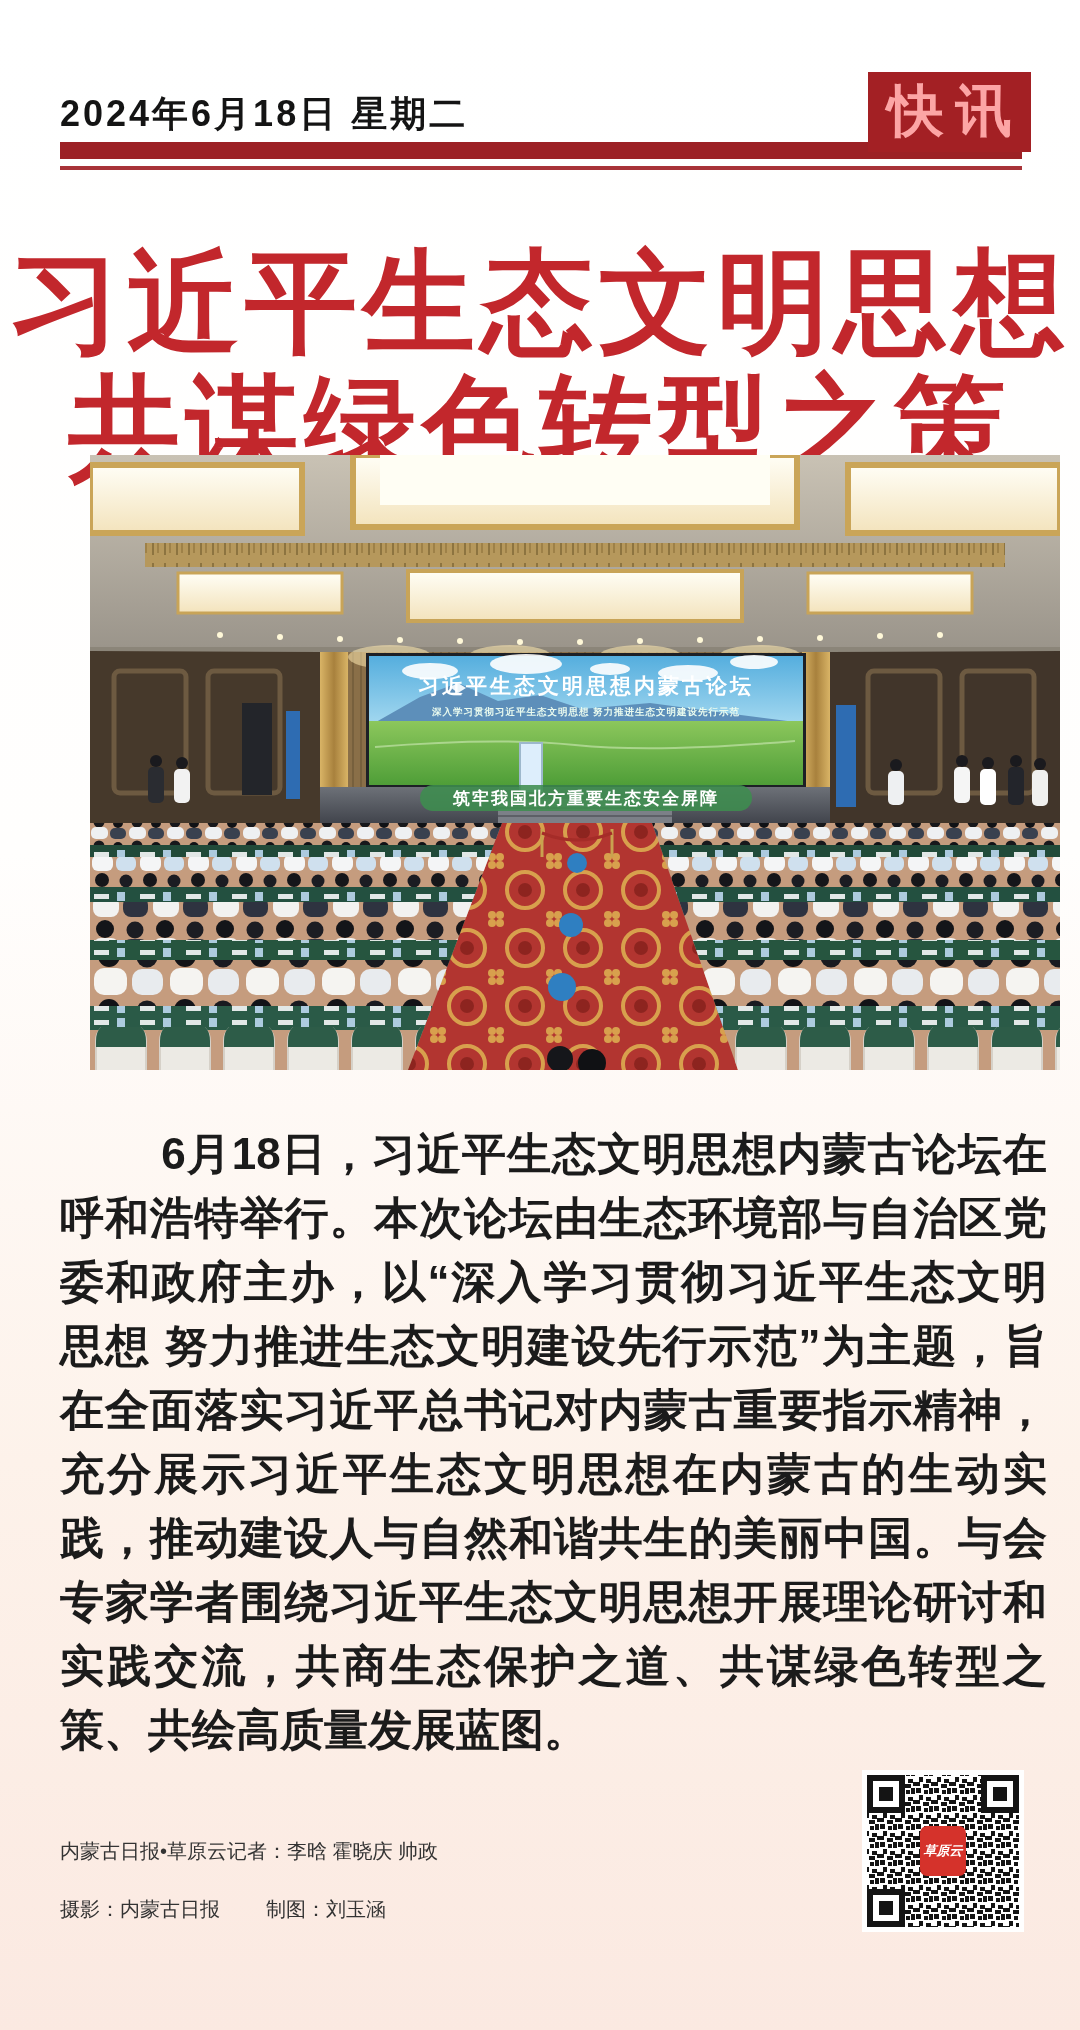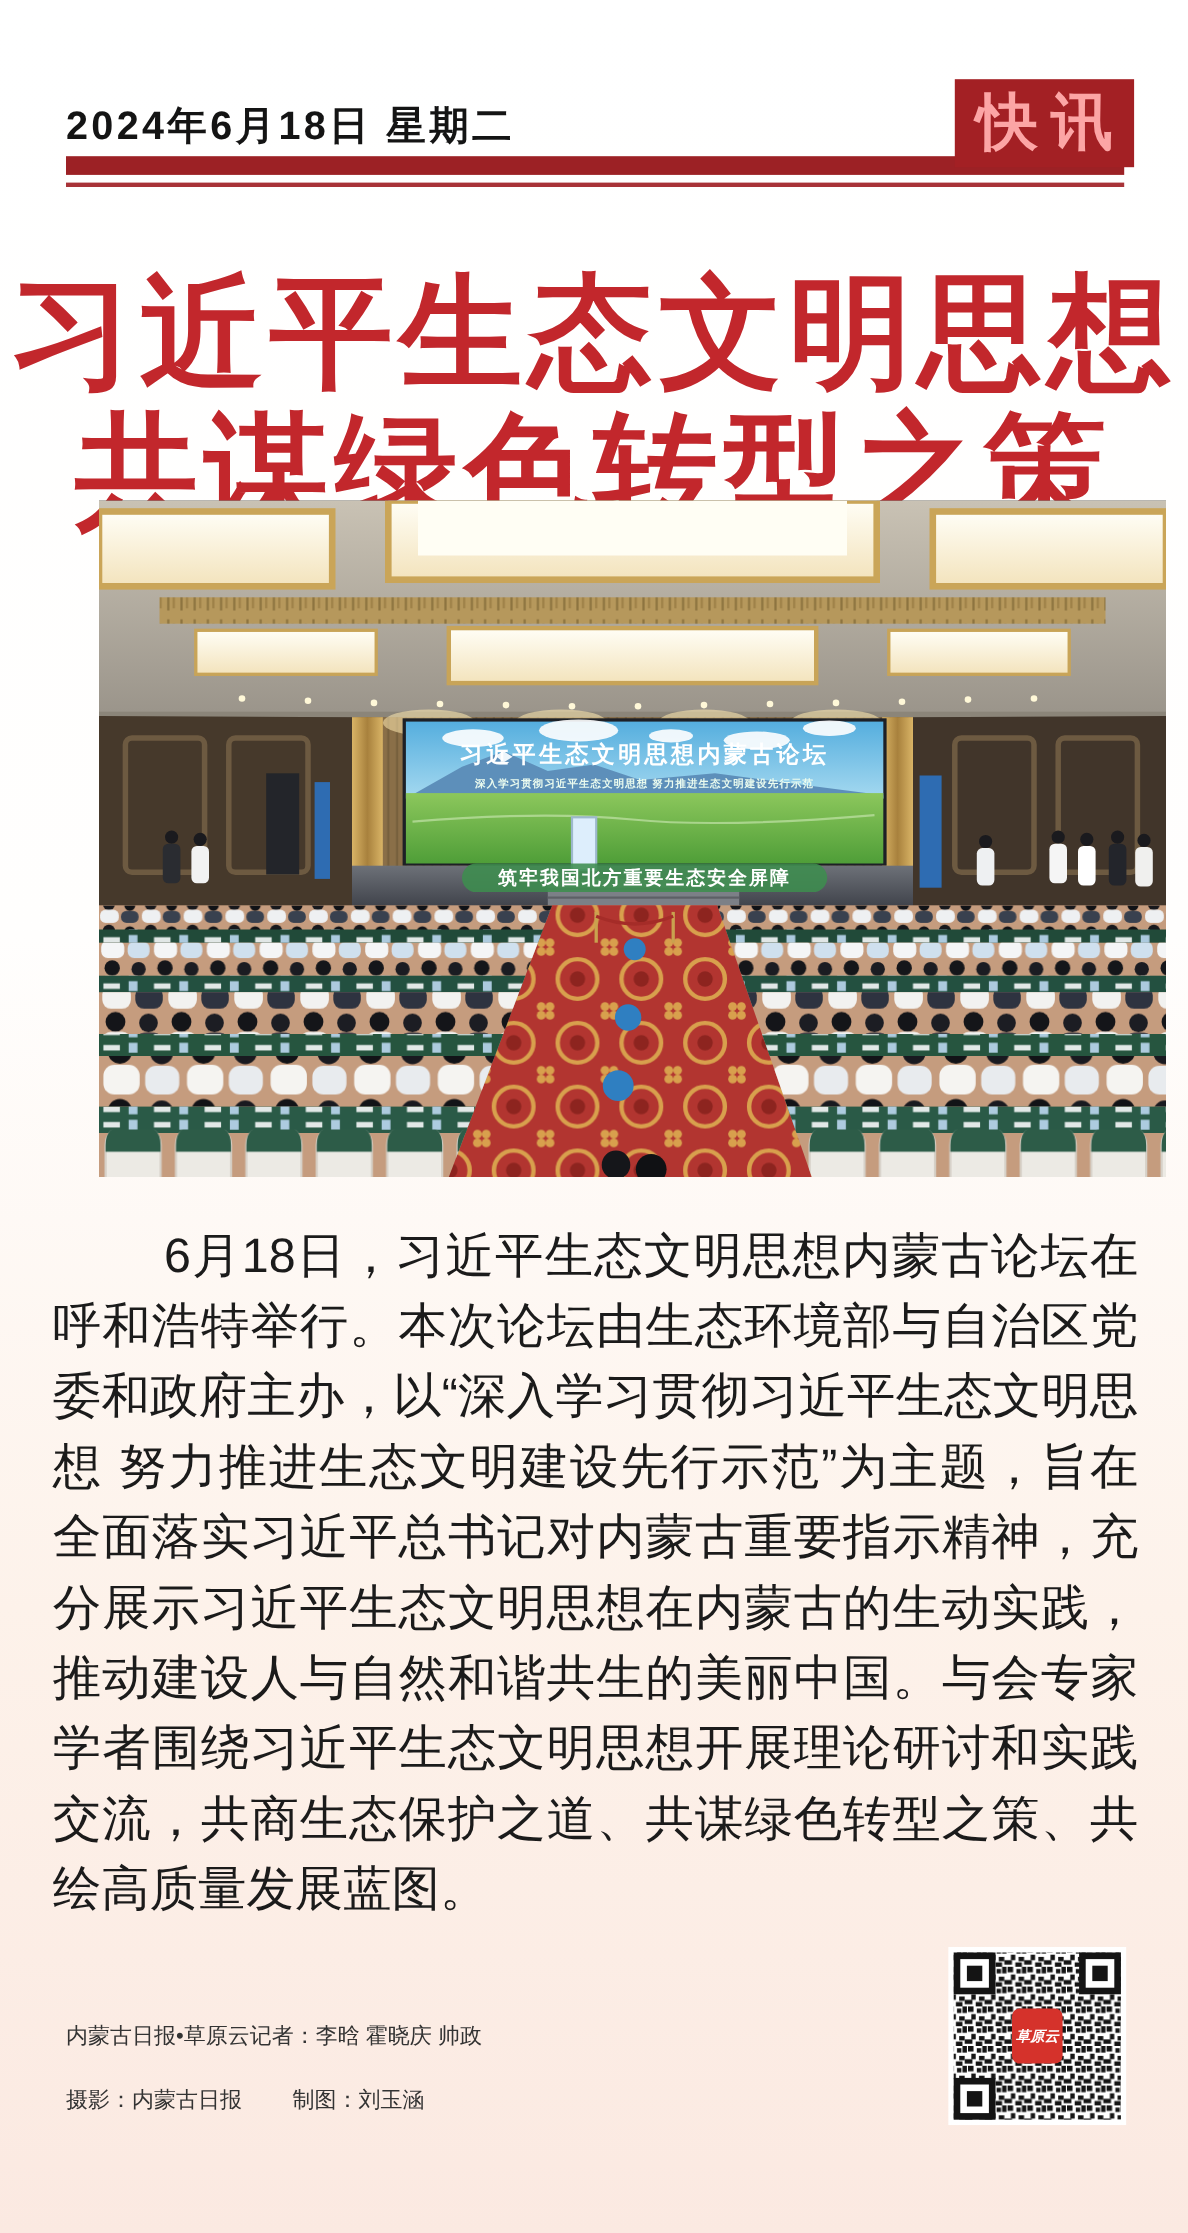--- a/index.html
+++ b/index.html
@@ -22,22 +22,22 @@
   .headline{
     position:absolute;left:0;top:192px;width:1080px;text-align:center;
     color:#c2272c;font-size:112px;font-weight:900;line-height:125px;letter-spacing:6px;margin-top:48px;
   }
   .photo{
     position:absolute;left:46px;top:455px;width:970px;height:615px;
     background:#6f6a60;overflow:hidden;margin-left:44px;
   }
   .photo svg{display:block;}
   .body-text{
-    position:absolute;left:48px;top:1110px;width:987px;margin:0;
-    font-size:44px;line-height:64px;font-weight:400;color:#1b1b1b;
+    position:absolute;left:48px;top:1110px;width:987px;margin:12px;
+    font-size:44px;line-height:64px;font-weight:700;color:#1b1b1b;
     text-align:justify;text-indent:2.3em;letter-spacing:0px;
   }
   .credits{
     position:absolute;left:60px;top:1822px;
     font-size:20px;font-weight:500;color:#333333;line-height:58px;white-space:nowrap;
   }
   .credits .gap{display:inline-block;width:46px;}
   .qr{position:absolute;left:862px;top:1770px;width:162px;height:194px;}
   .brandbar{position:absolute;left:0;top:1916px;width:1080px;height:100px;}
 </style>

